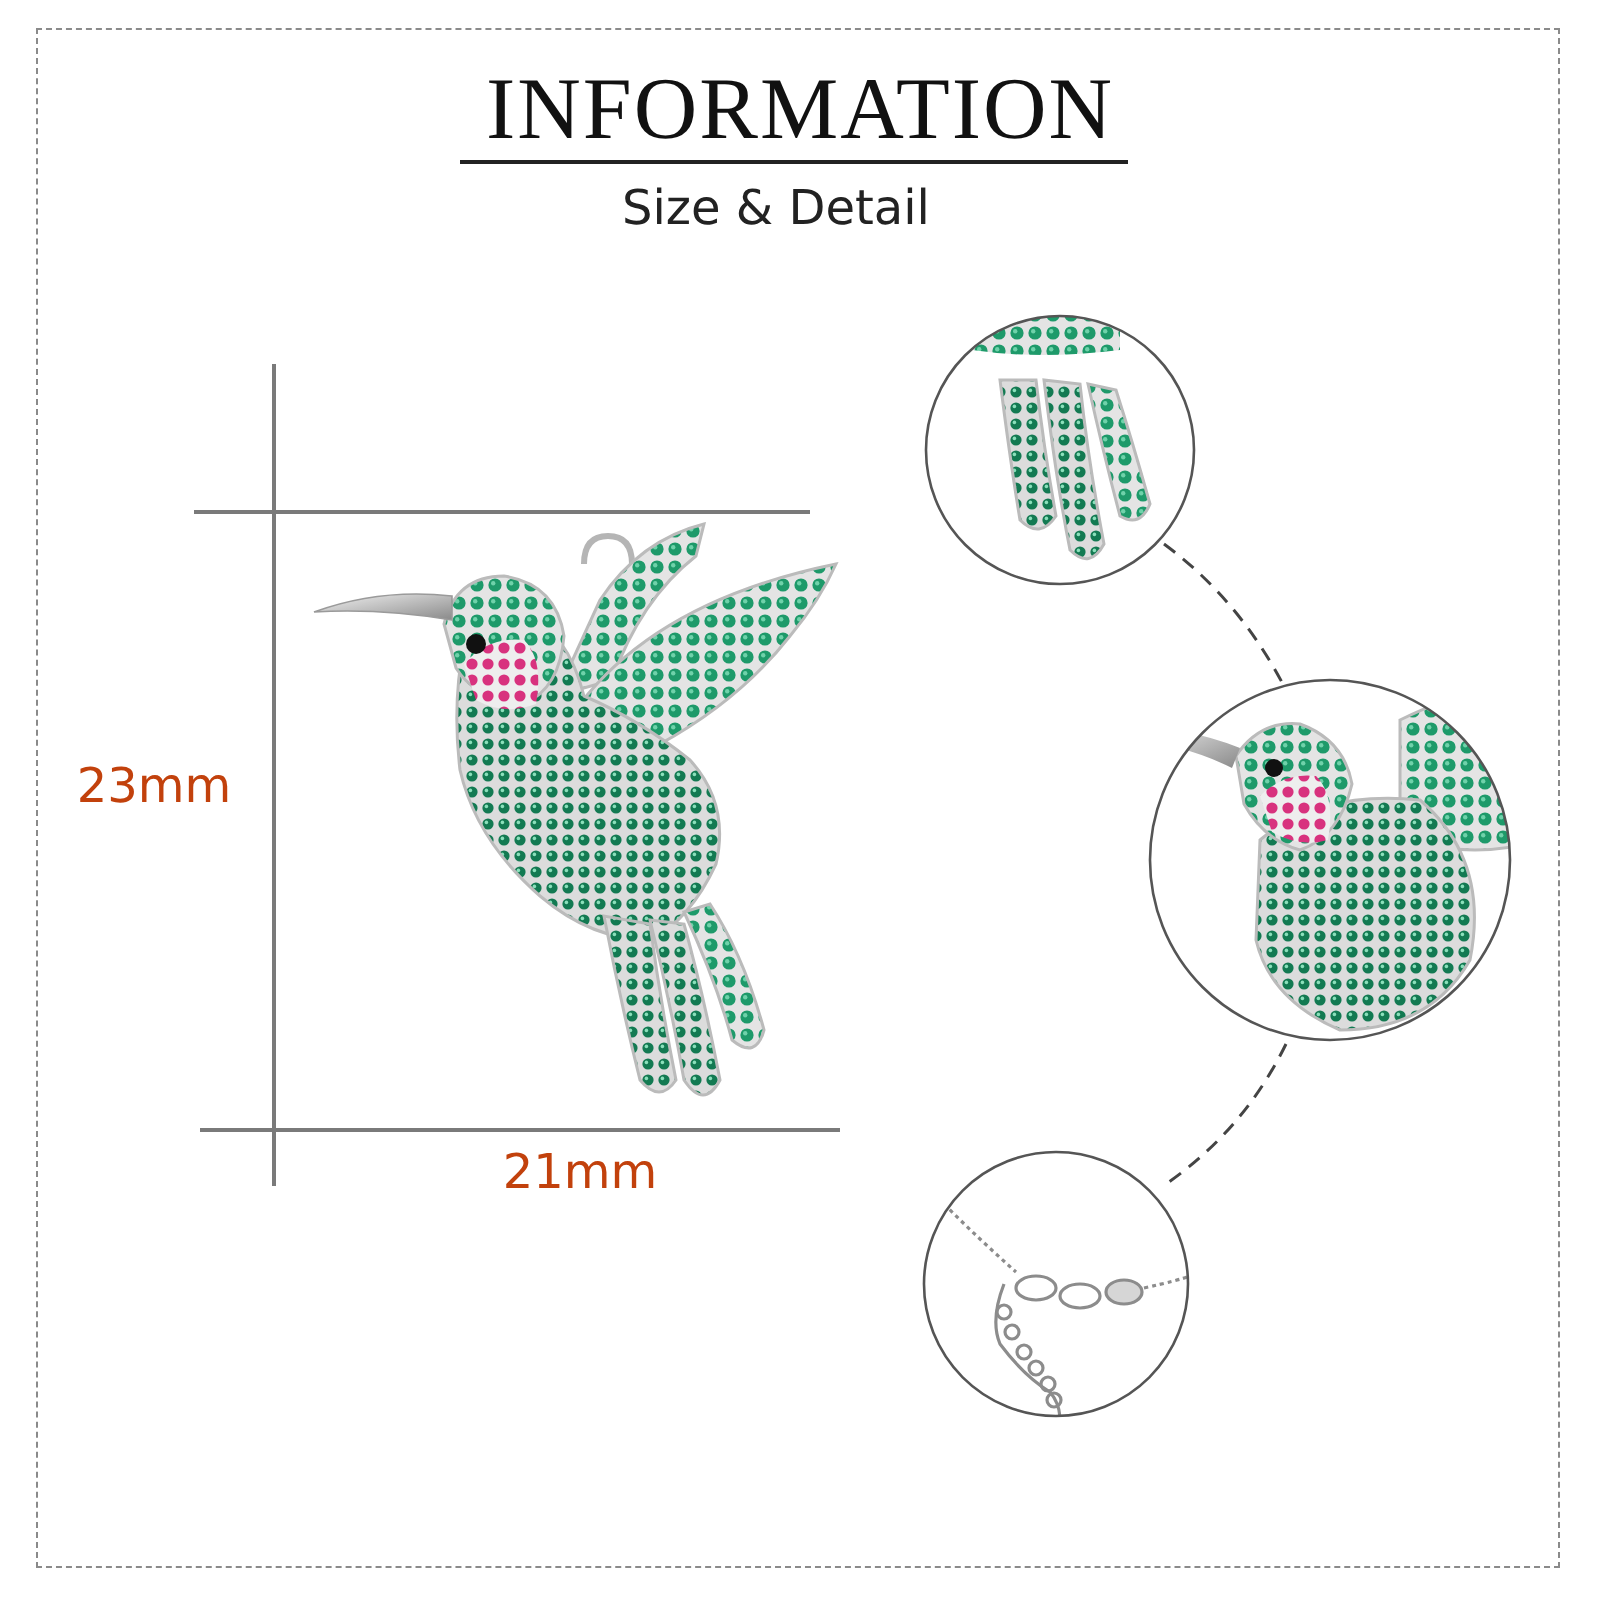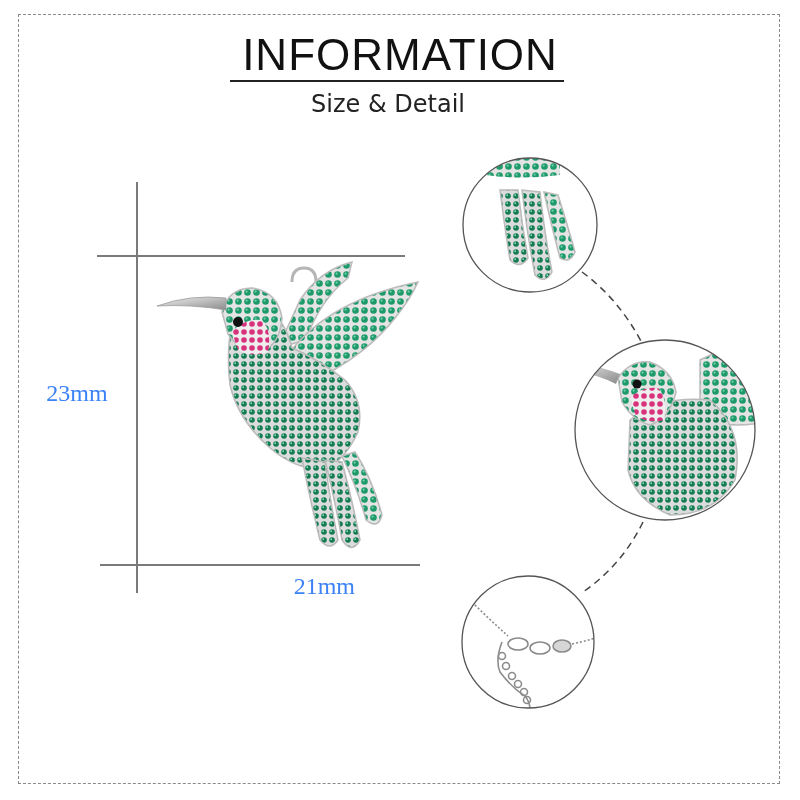--- a/index.html
+++ b/index.html
@@ -1,43 +1,43 @@
 <!DOCTYPE html>
 <html><head>
 <meta charset="utf-8">
 <style>
   html, body { margin:0; padding:0; }
   body { width:800px; height:800px; background:#ffffff; position:relative; overflow:hidden; font-family:"DejaVu Sans", sans-serif; }
   .frame { position:absolute; left:18px; top:14px; width:762px; height:770px; border:1.5px dashed #8a8a8a; box-sizing:border-box; }
-  .title { position:absolute; left:0; width:800px; top:30px; text-align:center; font-size:44px; letter-spacing:1px; color:#111; font-weight:300; line-height:50px; font-family:Liberation Sans, sans-serif; }
+  .title { position:absolute; left:0; width:800px; top:30px; text-align:center; font-size:44px; letter-spacing:1px; color:#111; font-weight:300; line-height:50px; font-family:Liberation Serif, serif; }
   .title-rule { position:absolute; left:230px; top:80px; width:334px; height:2px; background:#222; }
   .subtitle { position:absolute; left:0; width:776px; top:88px; text-align:center; font-size:24px; color:#222; line-height:32px; }
   .dim-line { position:absolute; background:#7a7a7a; }
-  .dim-label { position:absolute; text-align:center; color:#3b82f6; font-size:22px; line-height:26px;font-family:Liberation Serif, serif; }
+  .dim-label { position:absolute; text-align:center; color:#c2410c; font-size:22px; line-height:26px; }
   .dim-label .sub { font-size:19px; }
   svg { position:absolute; left:0; top:0; }
 </style>
 </head>
 <body>
 
 <div class="frame"></div>
 
 <div class="title">INFORMATION</div>
 <div class="title-rule"></div>
 <div class="subtitle">Size &amp; Detail</div>
 
 <div class="dim-line" style="left:136px; top:182px; width:1.5px; height:411px;"></div>
 <div class="dim-line" style="left:97px; top:255px; width:308px; height:1.5px;"></div>
 <div class="dim-line" style="left:100px; top:564px; width:320px; height:1.5px;"></div>
 
 <div class="dim-label" style="left:22px; top:380px; width:110px;">
   <div style="font-size:24px;">23mm</div>
 </div>
 <div class="dim-label" style="left:225px; top:573px; width:130px;">
-  <div style="font-size:24px;text-align:right;">21mm</div>
+  <div style="font-size:24px;">21mm</div>
 </div>
 
 <svg width="800" height="800" viewBox="0 0 800 800">
   <defs>
     <pattern id="gems" width="9" height="9" patternUnits="userSpaceOnUse">
       <rect width="9" height="9" fill="#e4e4e4"></rect>
       <circle cx="4.5" cy="4.5" r="3.3" fill="#1e9a6a"></circle>
       <circle cx="3.6" cy="3.6" r="1.1" fill="#6fd2aa"></circle>
     </pattern>
     <pattern id="gems2" width="8" height="8" patternUnits="userSpaceOnUse">

